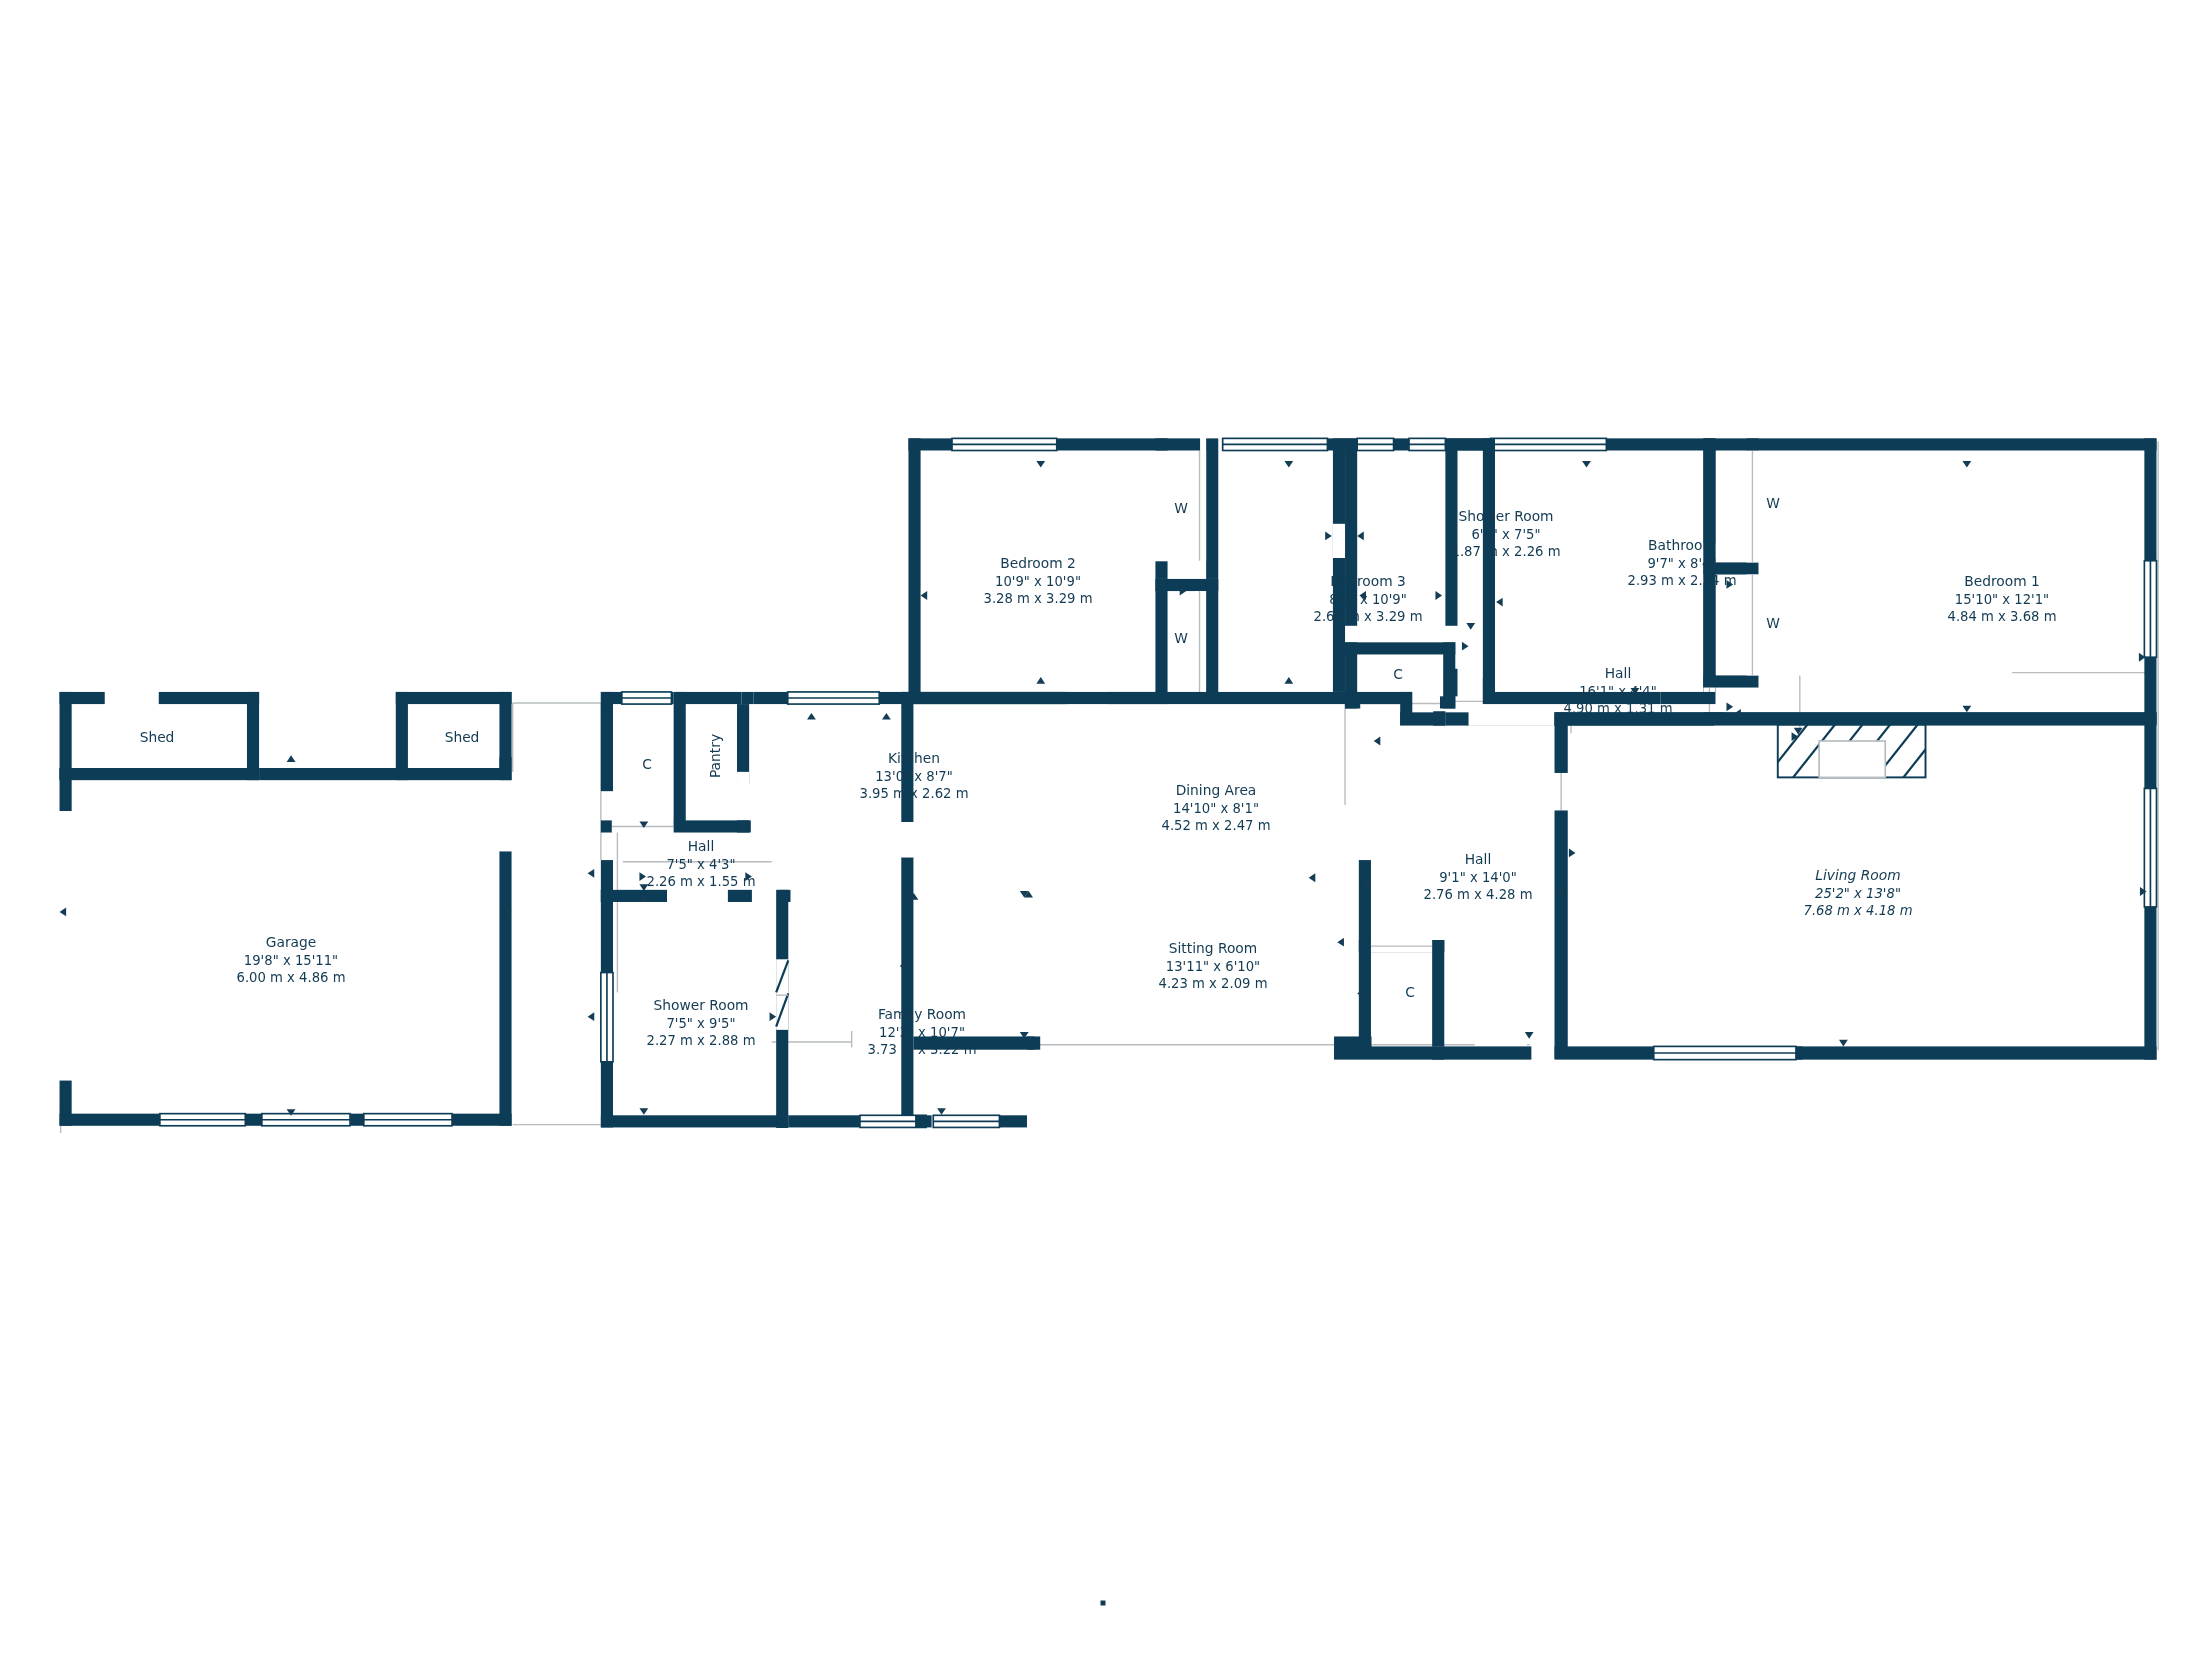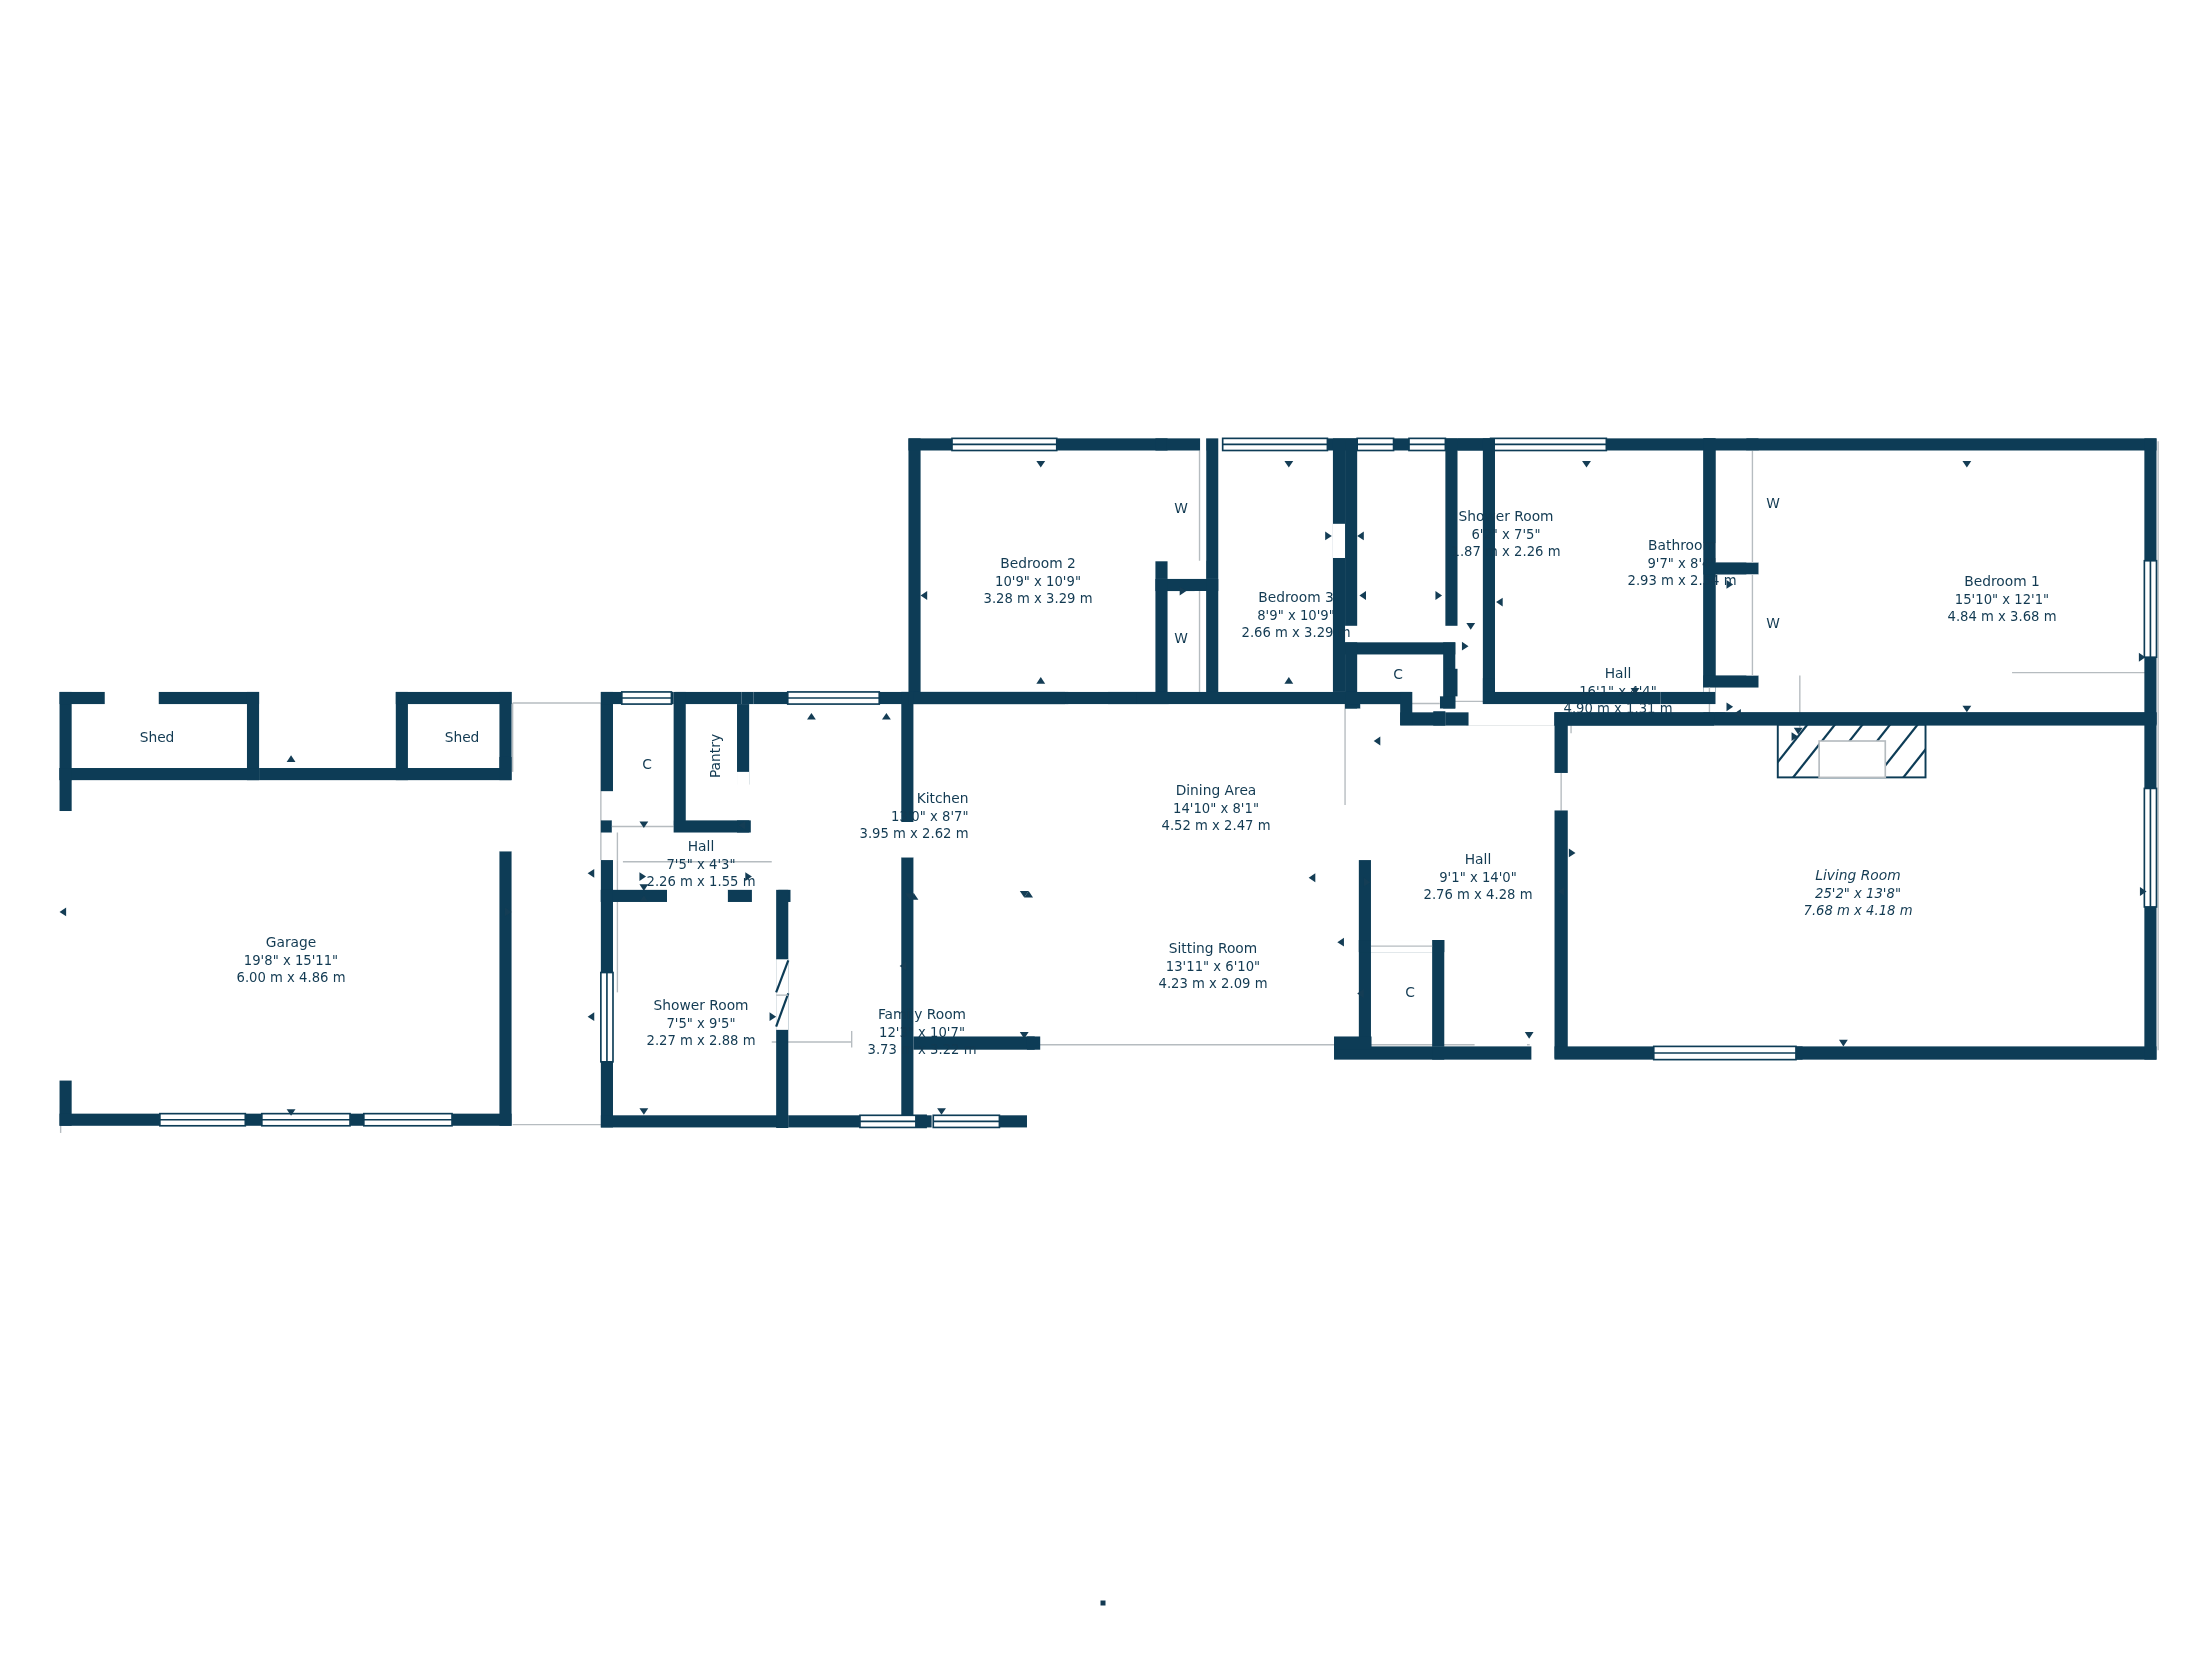--- a/index.html
+++ b/index.html
@@ -444,21 +444,21 @@
     <div class="room-dim">7'5" x 4'3"</div>
     <div class="room-dim">2.26 m x 1.55 m</div>
   </div>
 
   <div class="room-label" style="left:701px; top:1023px;">
     <div class="room-name">Shower Room</div>
     <div class="room-dim">7'5" x 9'5"</div>
     <div class="room-dim">2.27 m x 2.88 m</div>
   </div>
 
-  <div class="room-label" style="left:914px; top:816px;text-align:right;">
+  <div class="room-label" style="left:914px; top:776px;">
     <div class="room-name">Kitchen</div>
     <div class="room-dim">13'0" x 8'7"</div>
     <div class="room-dim">3.95 m x 2.62 m</div>
   </div>
 
   <div class="room-label" style="left:922px; top:1032px;">
     <div class="room-name">Family Room</div>
     <div class="room-dim">12'3" x 10'7"</div>
     <div class="room-dim">3.73 m x 3.22 m</div>
   </div>
@@ -480,21 +480,21 @@
     <div class="room-dim">9'1" x 14'0"</div>
     <div class="room-dim">2.76 m x 4.28 m</div>
   </div>
 
   <div class="room-label" style="left:1038px; top:581px;">
     <div class="room-name">Bedroom 2</div>
     <div class="room-dim">10'9" x 10'9"</div>
     <div class="room-dim">3.28 m x 3.29 m</div>
   </div>
 
-  <div class="room-label" style="left:1296px; top:599px;margin-top:16px;">
+  <div class="room-label" style="left:1368px; top:599px;">
     <div class="room-name">Bedroom 3</div>
     <div class="room-dim">8'9" x 10'9"</div>
     <div class="room-dim">2.66 m x 3.29 m</div>
   </div>
 
   <div class="room-label" style="left:1489px; top:534px;margin-left:17px;">
     <div class="room-name">Shower Room</div>
     <div class="room-dim">6'2" x 7'5"</div>
     <div class="room-dim">1.87 m x 2.26 m</div>
   </div>

